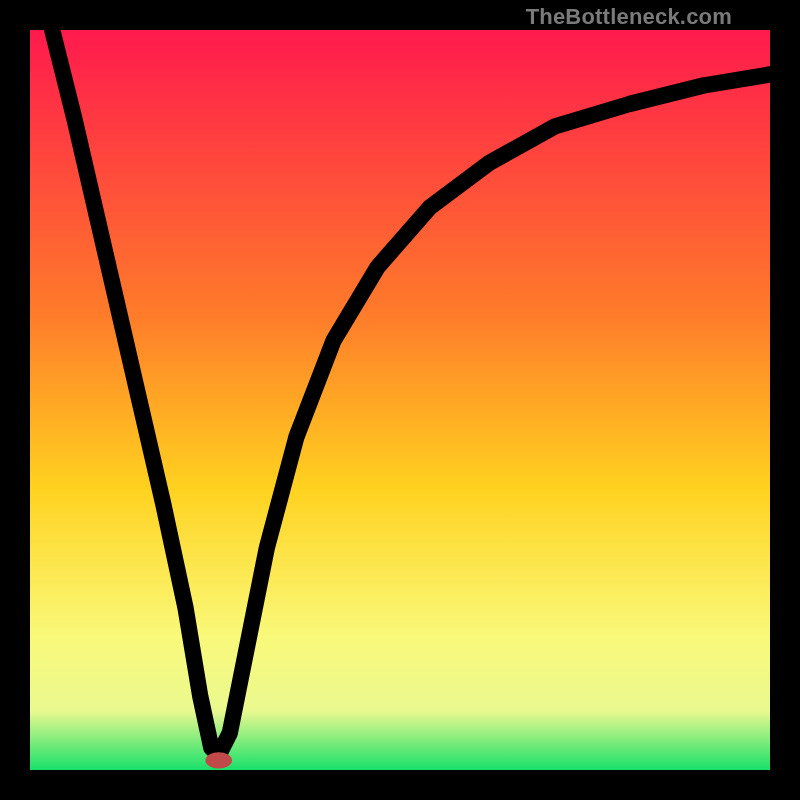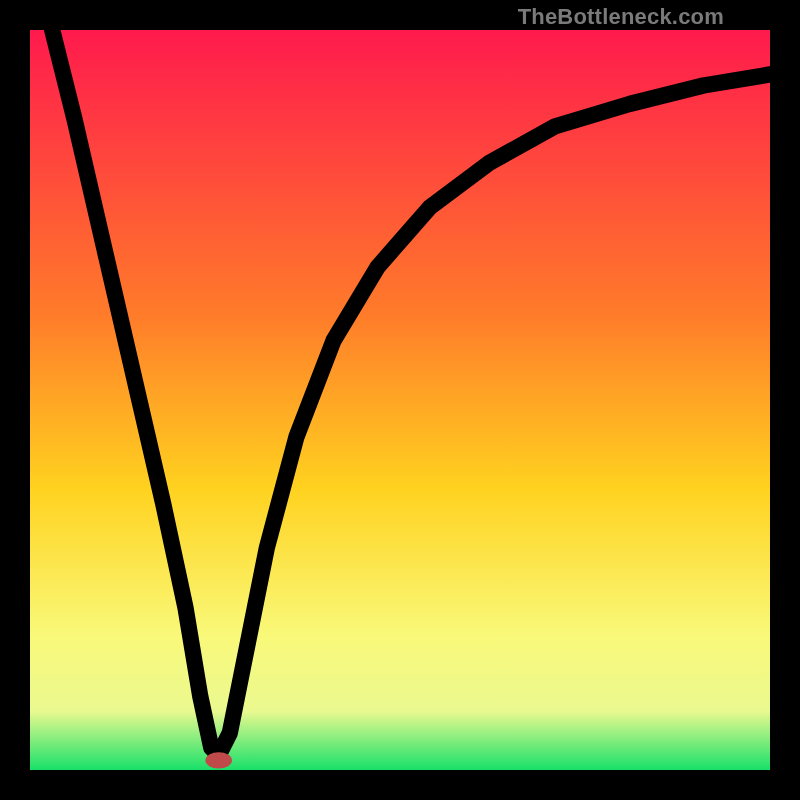--- a/index.html
+++ b/index.html
@@ -9,20 +9,21 @@
     height: 800px;
     background: #000;
     font-family: Arial, Helvetica, sans-serif;
     overflow: hidden;
   }
   .outer {
     position: relative;
     width: 740px;
     height: 800px;
     background: #000;
+    padding-left: 8px;
   }
   .watermark {
     position: absolute;
     top: 4px;
     right: 16px;
     color: #7a7a7a;
     font-size: 22px;
     font-weight: 600;
     letter-spacing: 0.2px;
     user-select: none;

